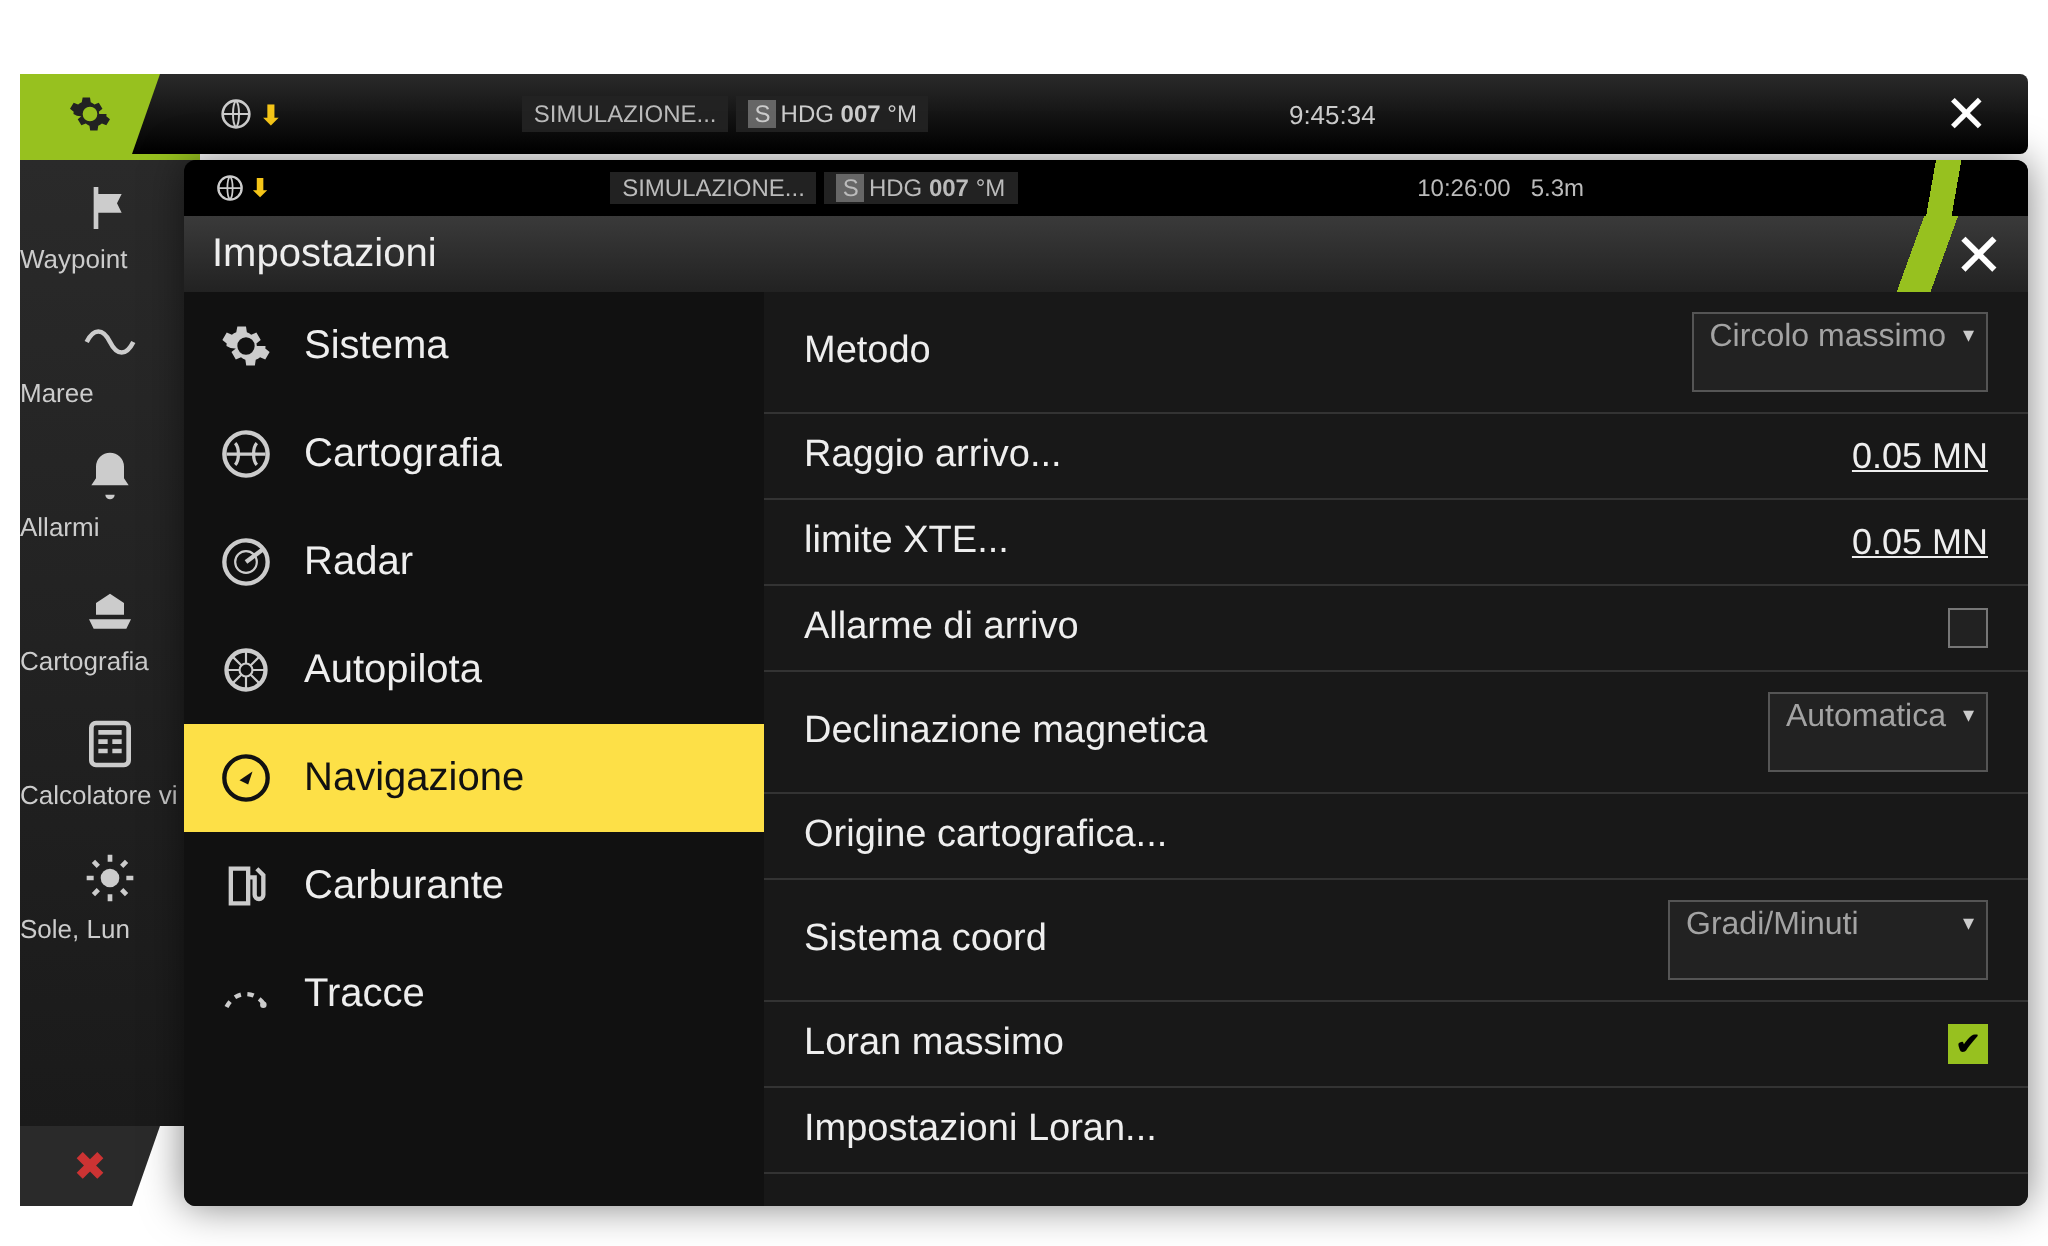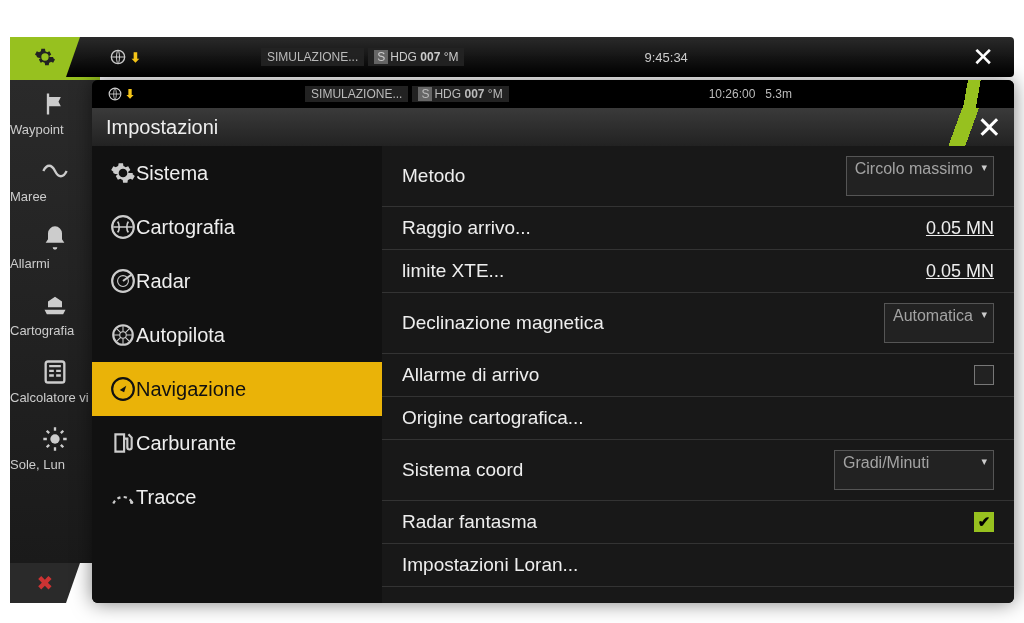--- a/index.html
+++ b/index.html
@@ -73,25 +73,25 @@
     background:linear-gradient(110deg, transparent 0%, transparent 30%, #97c11f 30%, #97c11f 48%, transparent 48%);
   }
   .panel .titlebar .close {
     position:absolute; right:12px; top:2px; font-size:30px; color:#fff; cursor:pointer; z-index:2;
   }
   .panel .body { display:flex; height:calc(100% - 66px); }
 
   
   .cats { width:290px; background:#111; }
   .cats .cat {
-    display:flex; align-items:center; gap:0;
+    display:flex; align-items:center; gap:16px;
     padding:14px 18px; font-size:20px; color:#eee; cursor:pointer;
   }
   .cats .cat svg { width:26px; height:26px; fill:#ccc; flex-shrink:0;}
-  .cats .cat.active { background:#eab308; color:#111; }
+  .cats .cat.active { background:#fde047; color:#111; }
   .cats .cat.active svg { fill:#111; }
 
   
   .rows { flex:1; background:#181818; }
   .row {
     display:flex; align-items:center; justify-content:space-between;
     padding:10px 20px; font-size:19px; color:#eee;
     border-bottom:1px solid #333; cursor:pointer;
   }
   .row .value { color:#eee; font-size:18px;text-decoration:underline;}
@@ -259,36 +259,36 @@
       </div>
       <div class="row">
         <span>Raggio arrivo...</span>
         <span class="value">0.05 MN</span>
       </div>
       <div class="row">
         <span>limite XTE...</span>
         <span class="value">0.05 MN</span>
       </div>
       <div class="row">
+        <span>Allarme di arrivo</span>
+        <span class="checkbox"></span>
+      </div>
+      <div class="row">
         <span>Declinazione magnetica</span>
         <span class="select">Automatica</span>
       </div>
       <div class="row">
-        <span>Allarme di arrivo</span>
-        <span class="checkbox"></span>
-      </div>
-      <div class="row">
         <span>Origine cartografica...</span>
       </div>
       <div class="row">
         <span>Sistema coord</span>
         <span class="select" style="min-width:160px;">Gradi/Minuti</span>
       </div>
       <div class="row">
-        <span>Radar fantasma</span>
+        <span>Loran massimo</span>
         <span class="checkbox checked"></span>
       </div>
       <div class="row">
         <span>Impostazioni Loran...</span>
       </div>
     </div>
   </div>
 </div>
 
 </body></html>

